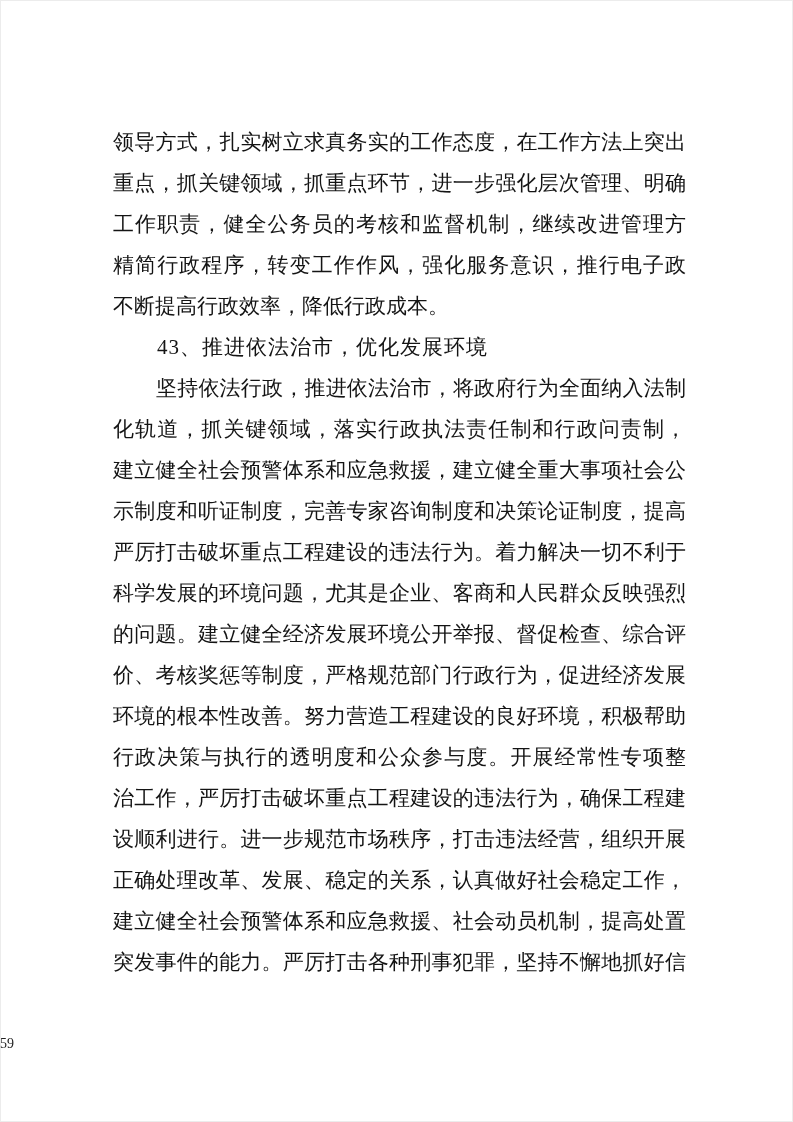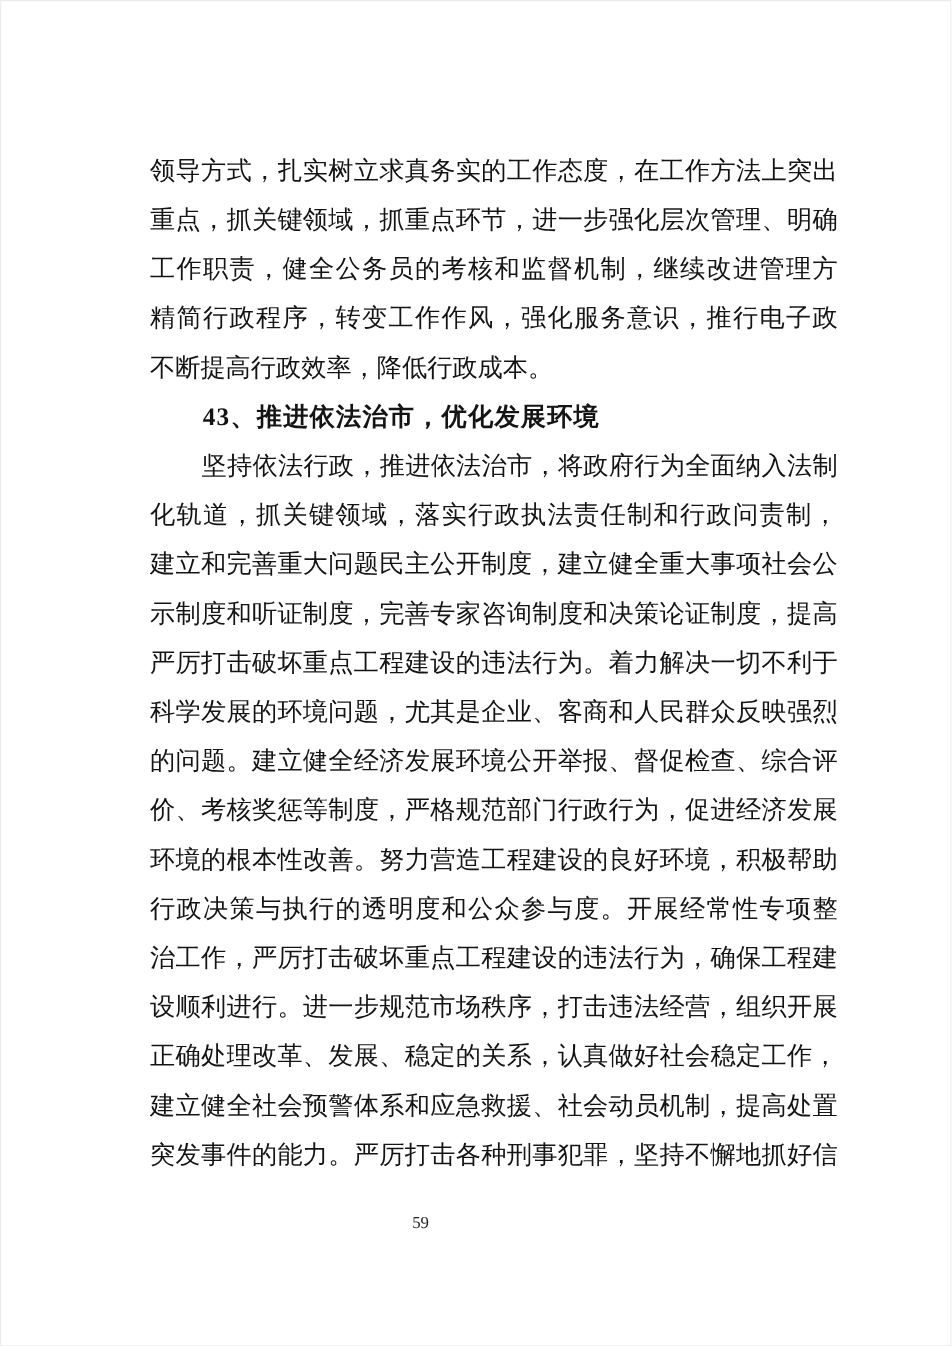--- a/index.html
+++ b/index.html
@@ -12,21 +12,21 @@
     width: 793px;
     height: 1122px;
     background: #ffffff;
     box-shadow: inset 0 0 0 1px #ececec;
     overflow: hidden;
     font-family: "Liberation Serif", "DejaVu Serif", serif;
     color: #141414;
   }
   .doc-body {
     position: absolute;
-    left: 125px;
+    left: 113px;
     top: 122px;
     width: 573px;
   }
   .line {
     height: 41px;
     line-height: 41px;
     font-size: 21px;
     text-align: justify;
     text-align-last: justify;
     text-justify: inter-character;
@@ -36,49 +36,48 @@
     text-align: right;
     text-align-last: left;
   }
   .line.indent {
     padding-left: 43px;
   }
   .heading {
     height: 41px;
     line-height: 41px;
     font-size: 21px;
-    font-weight: bold;
+    font-weight: normal;
     padding-left: 44px;
     letter-spacing: 1px;
     white-space: nowrap;
   }
   .page-number {
     position: absolute;
     left: 0;
-    top: 1012px;
+    top: 1036px;
     width: 701px;
-    text-align: center;
     font-size: 14px;
     color: #222;
   }
 </style>
 </head>
 <body>
 
 <div class="page">
   <div class="doc-body">
       <div class="line">领导方式，扎实树立求真务实的工作态度，在工作方法上突出</div>
       <div class="line">重点，抓关键领域，抓重点环节，进一步强化层次管理、明确</div>
       <div class="line">工作职责，健全公务员的考核和监督机制，继续改进管理方式，</div>
       <div class="line">精简行政程序，转变工作作风，强化服务意识，推行电子政务，</div>
       <div class="line last">不断提高行政效率，降低行政成本。</div>
       <div class="heading">43、推进依法治市，优化发展环境</div>
       <div class="line indent">坚持依法行政，推进依法治市，将政府行为全面纳入法制</div>
       <div class="line">化轨道，抓关键领域，落实行政执法责任制和行政问责制，</div>
-      <div class="line">建立和完善重大问题民主公开制度，建立健全重大事项社会公</div>
+      <div class="line">建立健全社会预警体系和应急救援，建立健全重大事项社会公</div>
       <div class="line">示制度和听证制度，完善专家咨询制度和决策论证制度，提高</div>
       <div class="line">严厉打击破坏重点工程建设的违法行为。着力解决一切不利于</div>
       <div class="line">科学发展的环境问题，尤其是企业、客商和人民群众反映强烈</div>
       <div class="line">的问题。建立健全经济发展环境公开举报、督促检查、综合评</div>
       <div class="line">价、考核奖惩等制度，严格规范部门行政行为，促进经济发展</div>
       <div class="line">环境的根本性改善。努力营造工程建设的良好环境，积极帮助</div>
       <div class="line">行政决策与执行的透明度和公众参与度。开展经常性专项整</div>
       <div class="line">治工作，严厉打击破坏重点工程建设的违法行为，确保工程建</div>
       <div class="line">设顺利进行。进一步规范市场秩序，打击违法经营，组织开展</div>
       <div class="line">正确处理改革、发展、稳定的关系，认真做好社会稳定工作，</div>

